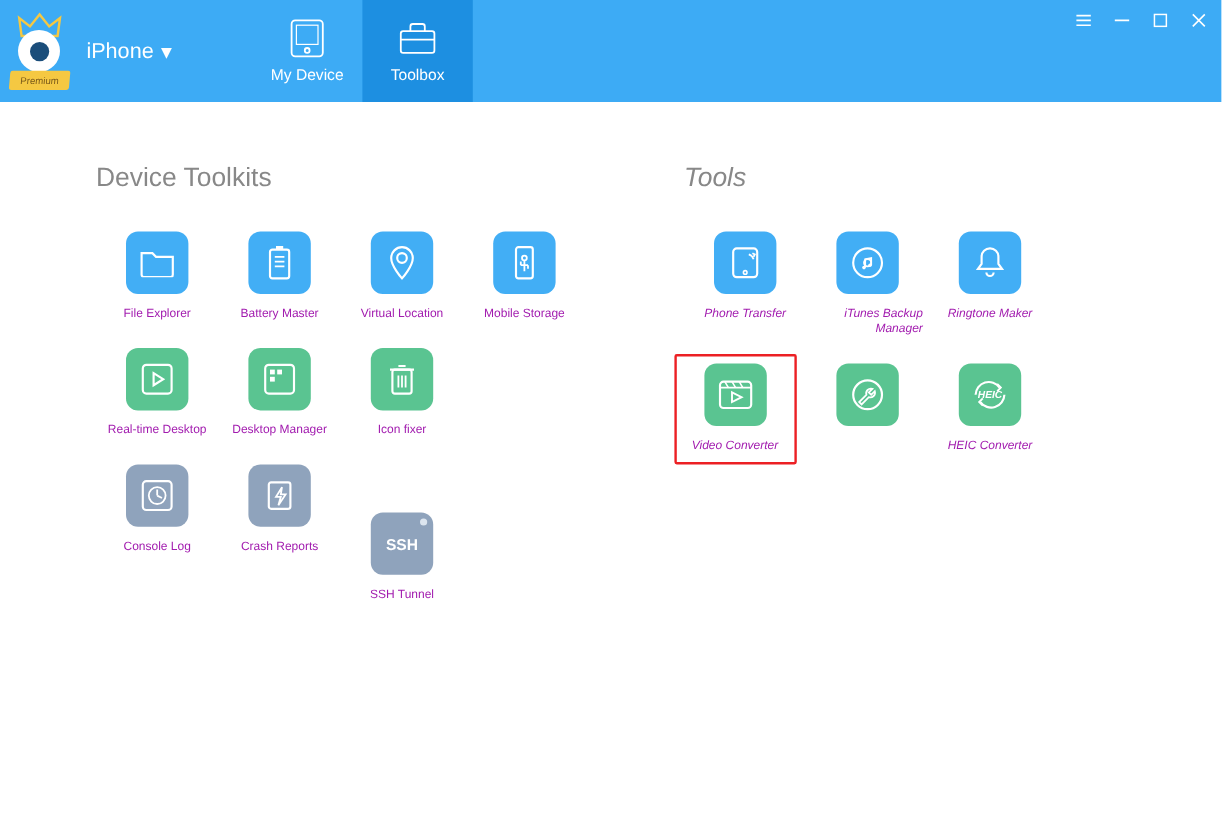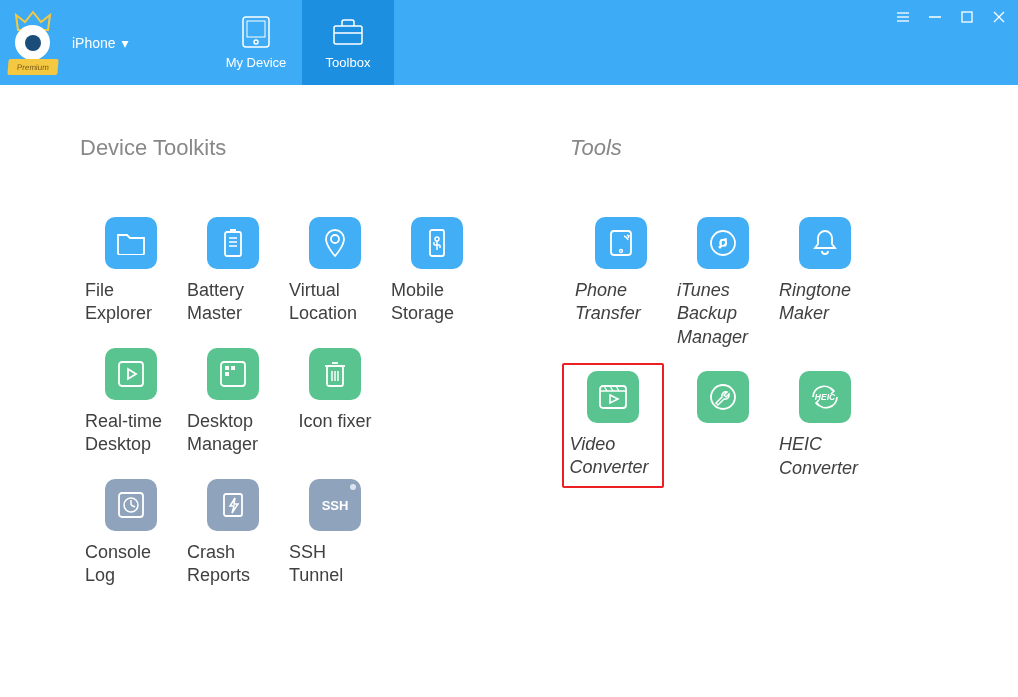--- a/index.html
+++ b/index.html
@@ -4,43 +4,43 @@
   <style>
     * { margin: 0; padding: 0; box-sizing: border-box; }
     body { font-family: -apple-system, BlinkMacSystemFont, "Segoe UI", Arial, sans-serif; background: #fff; width: 1018px; height: 697px; overflow: hidden; }
     .header { height: 85px; background: #3dabf5; display: flex; align-items: stretch; position: relative; }
     .logo-area { display: flex; align-items: center; padding-left: 8px; gap: 6px; }
     .logo-badge { position: relative; width: 50px; height: 55px; }
     .logo-crown { width: 40px; height: 25px; position: absolute; top: -5px; left: 5px; }
     .logo-eye { width: 35px; height: 35px; background: #fff; border-radius: 50%; position: absolute; top: 10px; left: 7px; display: flex; align-items: center; justify-content: center; }
     .logo-eye-inner { width: 16px; height: 16px; background: #1a4d7a; border-radius: 50%; }
     .premium-ribbon { position: absolute; bottom: -5px; left: 0; width: 50px; height: 16px; background: #f5c842; font-size: 8px; color: #7a5a1a; display: flex; align-items: center; justify-content: center; transform: skewX(-5deg); border-radius: 2px;}
-    .device-selector { color: #fff; font-size: 14px; cursor: pointer; display: flex; align-items: center; gap: 6px; padding-left: 8px;}
+    .device-selector { color: #fff; font-size: 18px; cursor: pointer; display: flex; align-items: center; gap: 6px; padding-left: 8px;}
     .nav-tabs { display: flex; height: 100%; margin-left: 155px; position: absolute; left: 55px; top:0;justify-content:space-between;}
     .nav-tab { width: 92px; display: flex; flex-direction: column; align-items: center; justify-content: center; color: #fff; font-size: 13px; cursor: pointer; gap: 6px; }
     .nav-tab.active { background: #1d8fe1; }
     .nav-tab-icon { width: 34px; height: 34px; display: flex; align-items: center; justify-content: center; }
     .window-controls { position: absolute; right: 10px; top: 8px; display: flex; gap: 14px; }
     .win-ctrl { width: 18px; height: 18px; color: #fff; cursor: pointer; display: flex; align-items: center; justify-content: center; }
     .content { padding: 50px 80px 20px 80px; display: flex; gap: 20px; }
     .section { flex: 0 0 auto; }
     .section.left { width: 430px; }
     .section.right { margin-left: 40px; font-style: italic; }
-    .section-title { font-size: 22px; color: #888; font-weight: 400; margin-bottom: 56px; }
+    .section-title { font-size: 22px; color: #888; font-weight: 400; margin-bottom: 32px; }
     .grid { display: grid; grid-template-columns: repeat(4, 102px); row-gap: 22px; column-gap: 0; }
     .grid.right-grid { grid-template-columns: repeat(3, 102px); }
     .tile { display: flex; flex-direction: column; align-items: center; gap: 10px; cursor: pointer; width: 102px; }
     .tile-icon { width: 52px; height: 52px; border-radius: 10px; display: flex; align-items: center; justify-content: center; color: #fff; }
     .tile-icon.blue { background: #42aef5; }
     .tile-icon.green { background: #5ac491; }
     .tile-icon.grey { background: #8fa3bc; }
-    .tile-label { font-size: 18px; color: #404040; text-align: left; line-height: 1.3; max-width: 92px; }
+    .tile-label { font-size: 10px; color: #a21caf; text-align: right; line-height: 1.3; max-width: 92px; }
     .highlighted { border: 2.5px solid #ec2024; padding: 6px; margin: -8.5px; border-radius: 2px;}
     svg { display: block; }
-    .ssh-dot { position: relative; }
+    .ssh-dot { position: relative; margin-top: 40px; }
     .ssh-dot::after { content: ''; position: absolute; top: 5px; right: 5px; width: 6px; height: 6px; background: #dce5ef; border-radius: 50%; }
   </style>
 </head>
 <body>
 
 <div class="header">
   <div class="logo-area">
     <div class="logo-badge">
       <svg class="logo-crown" viewBox="0 0 40 25">
           <path d="M5 20 L3 5 L12 12 L20 2 L28 12 L37 5 L35 20 Z" fill="none" stroke="#f5c842" stroke-width="2"></path>

